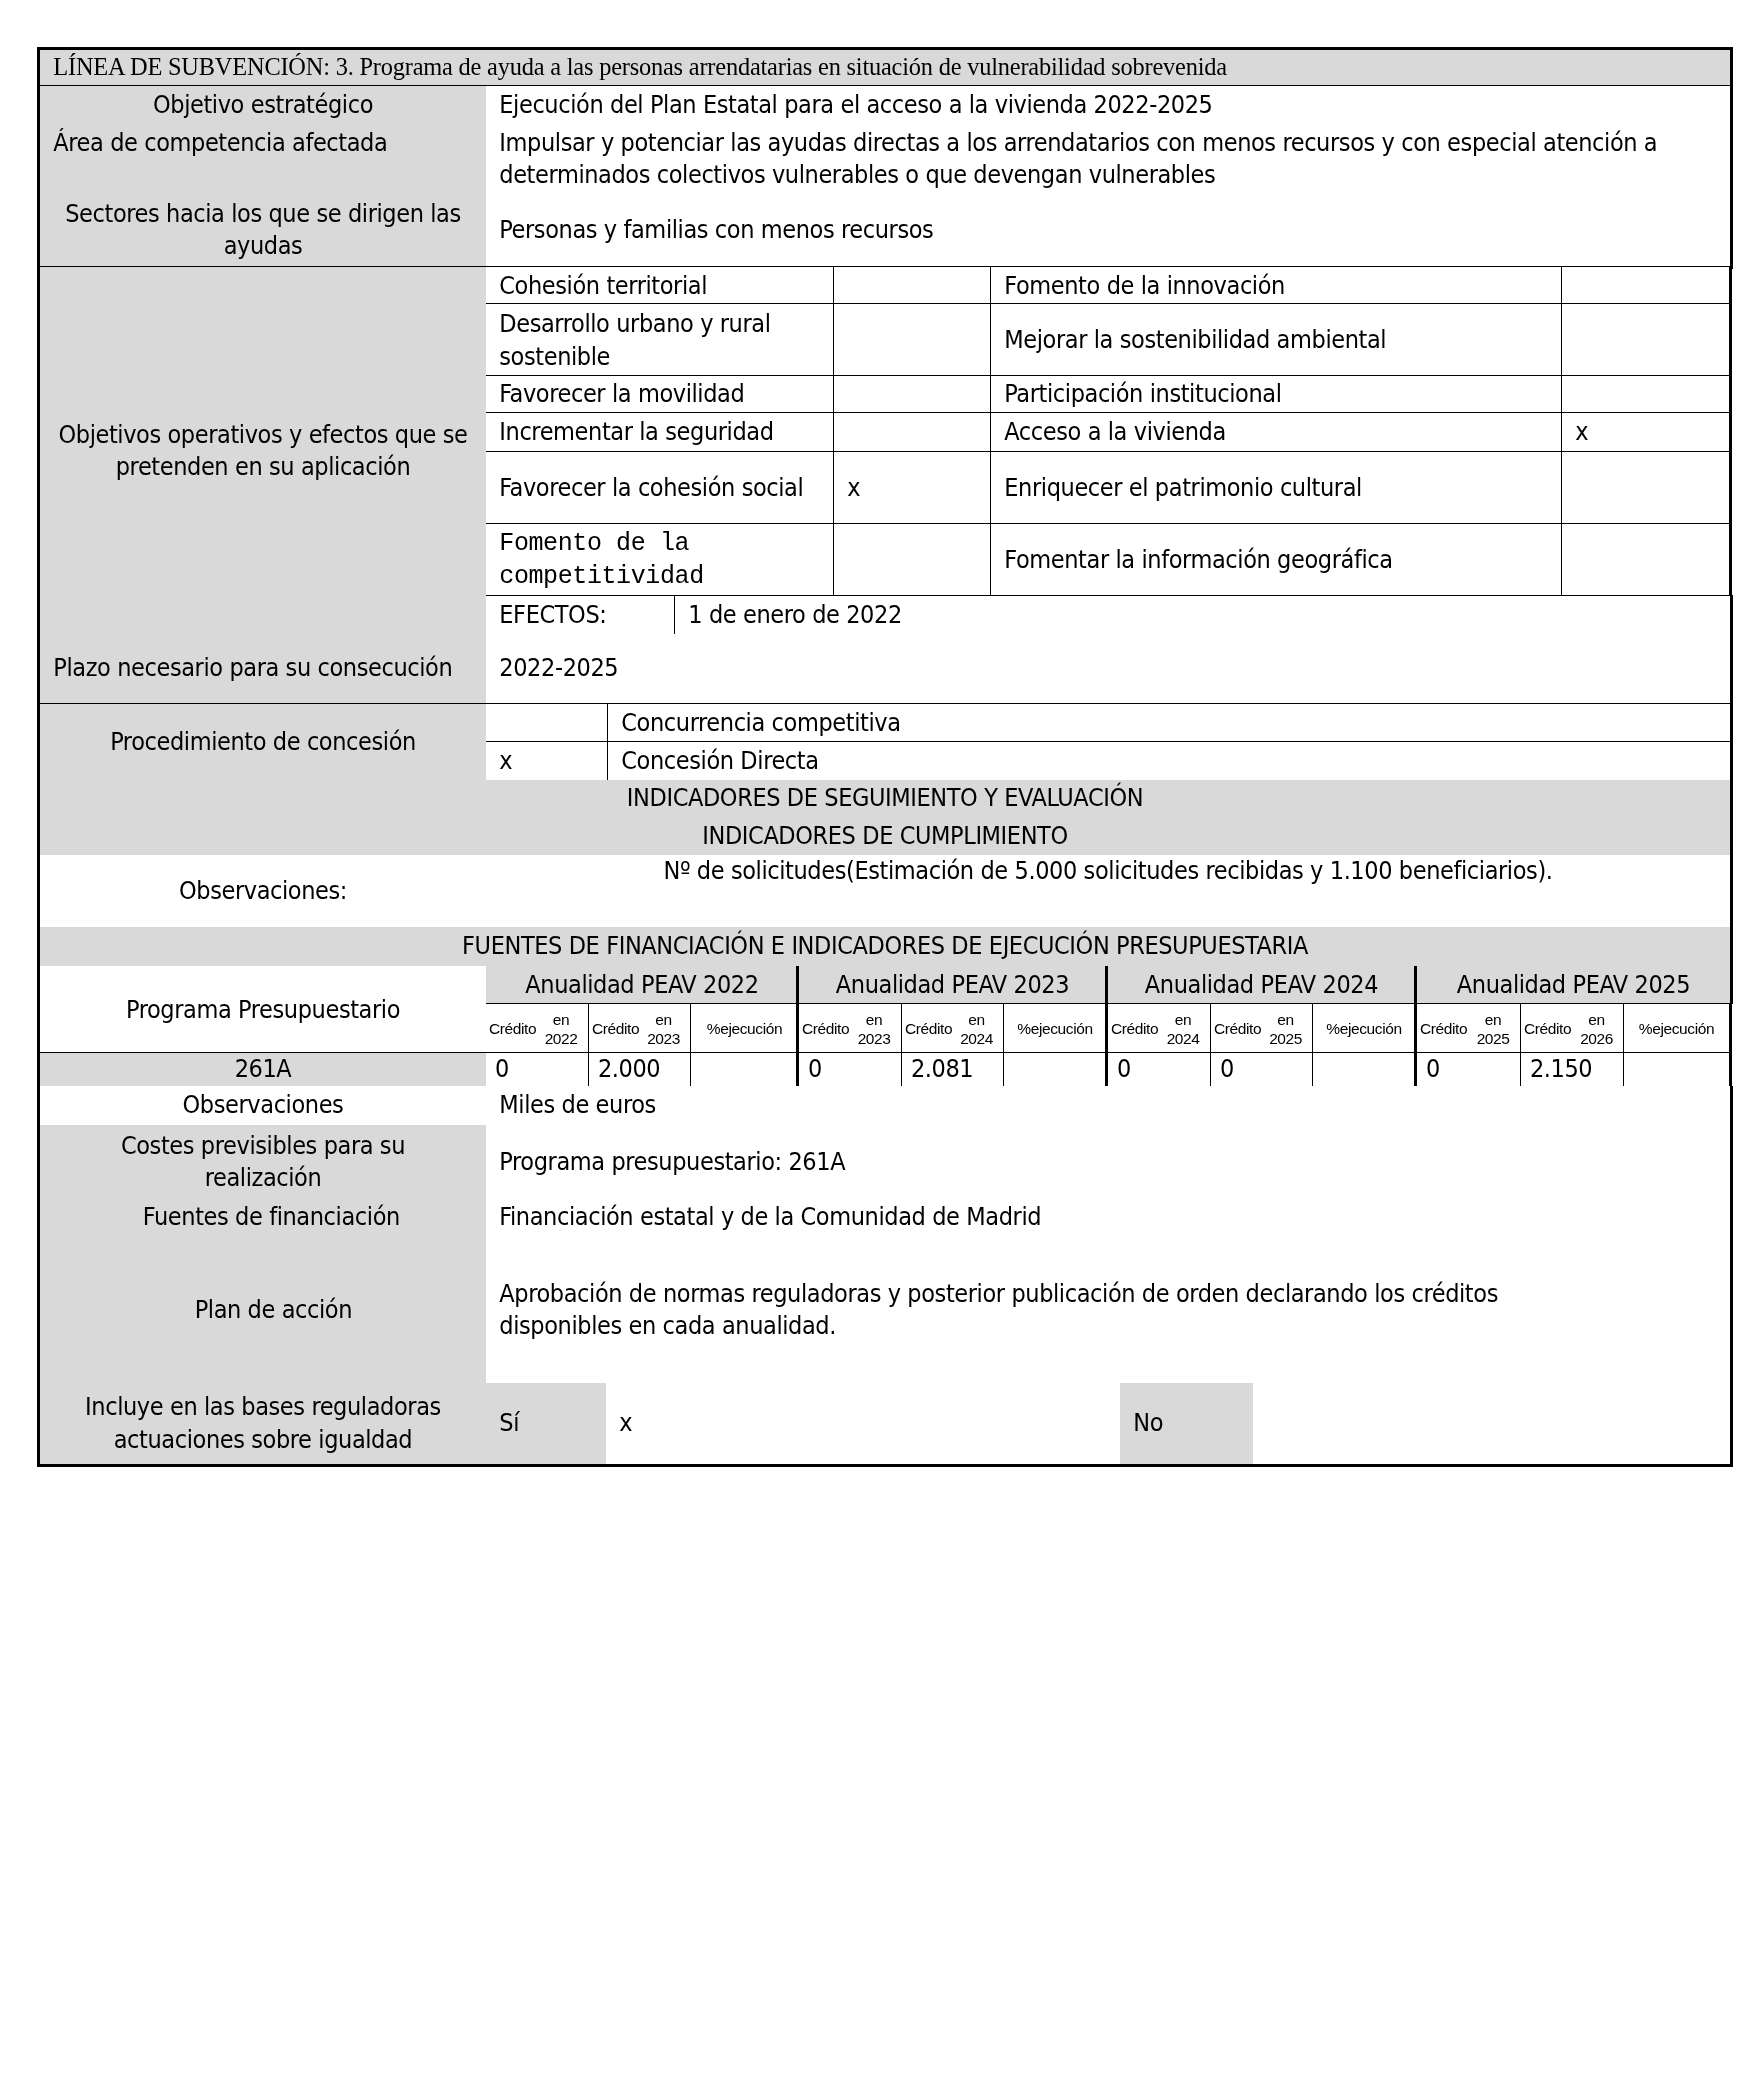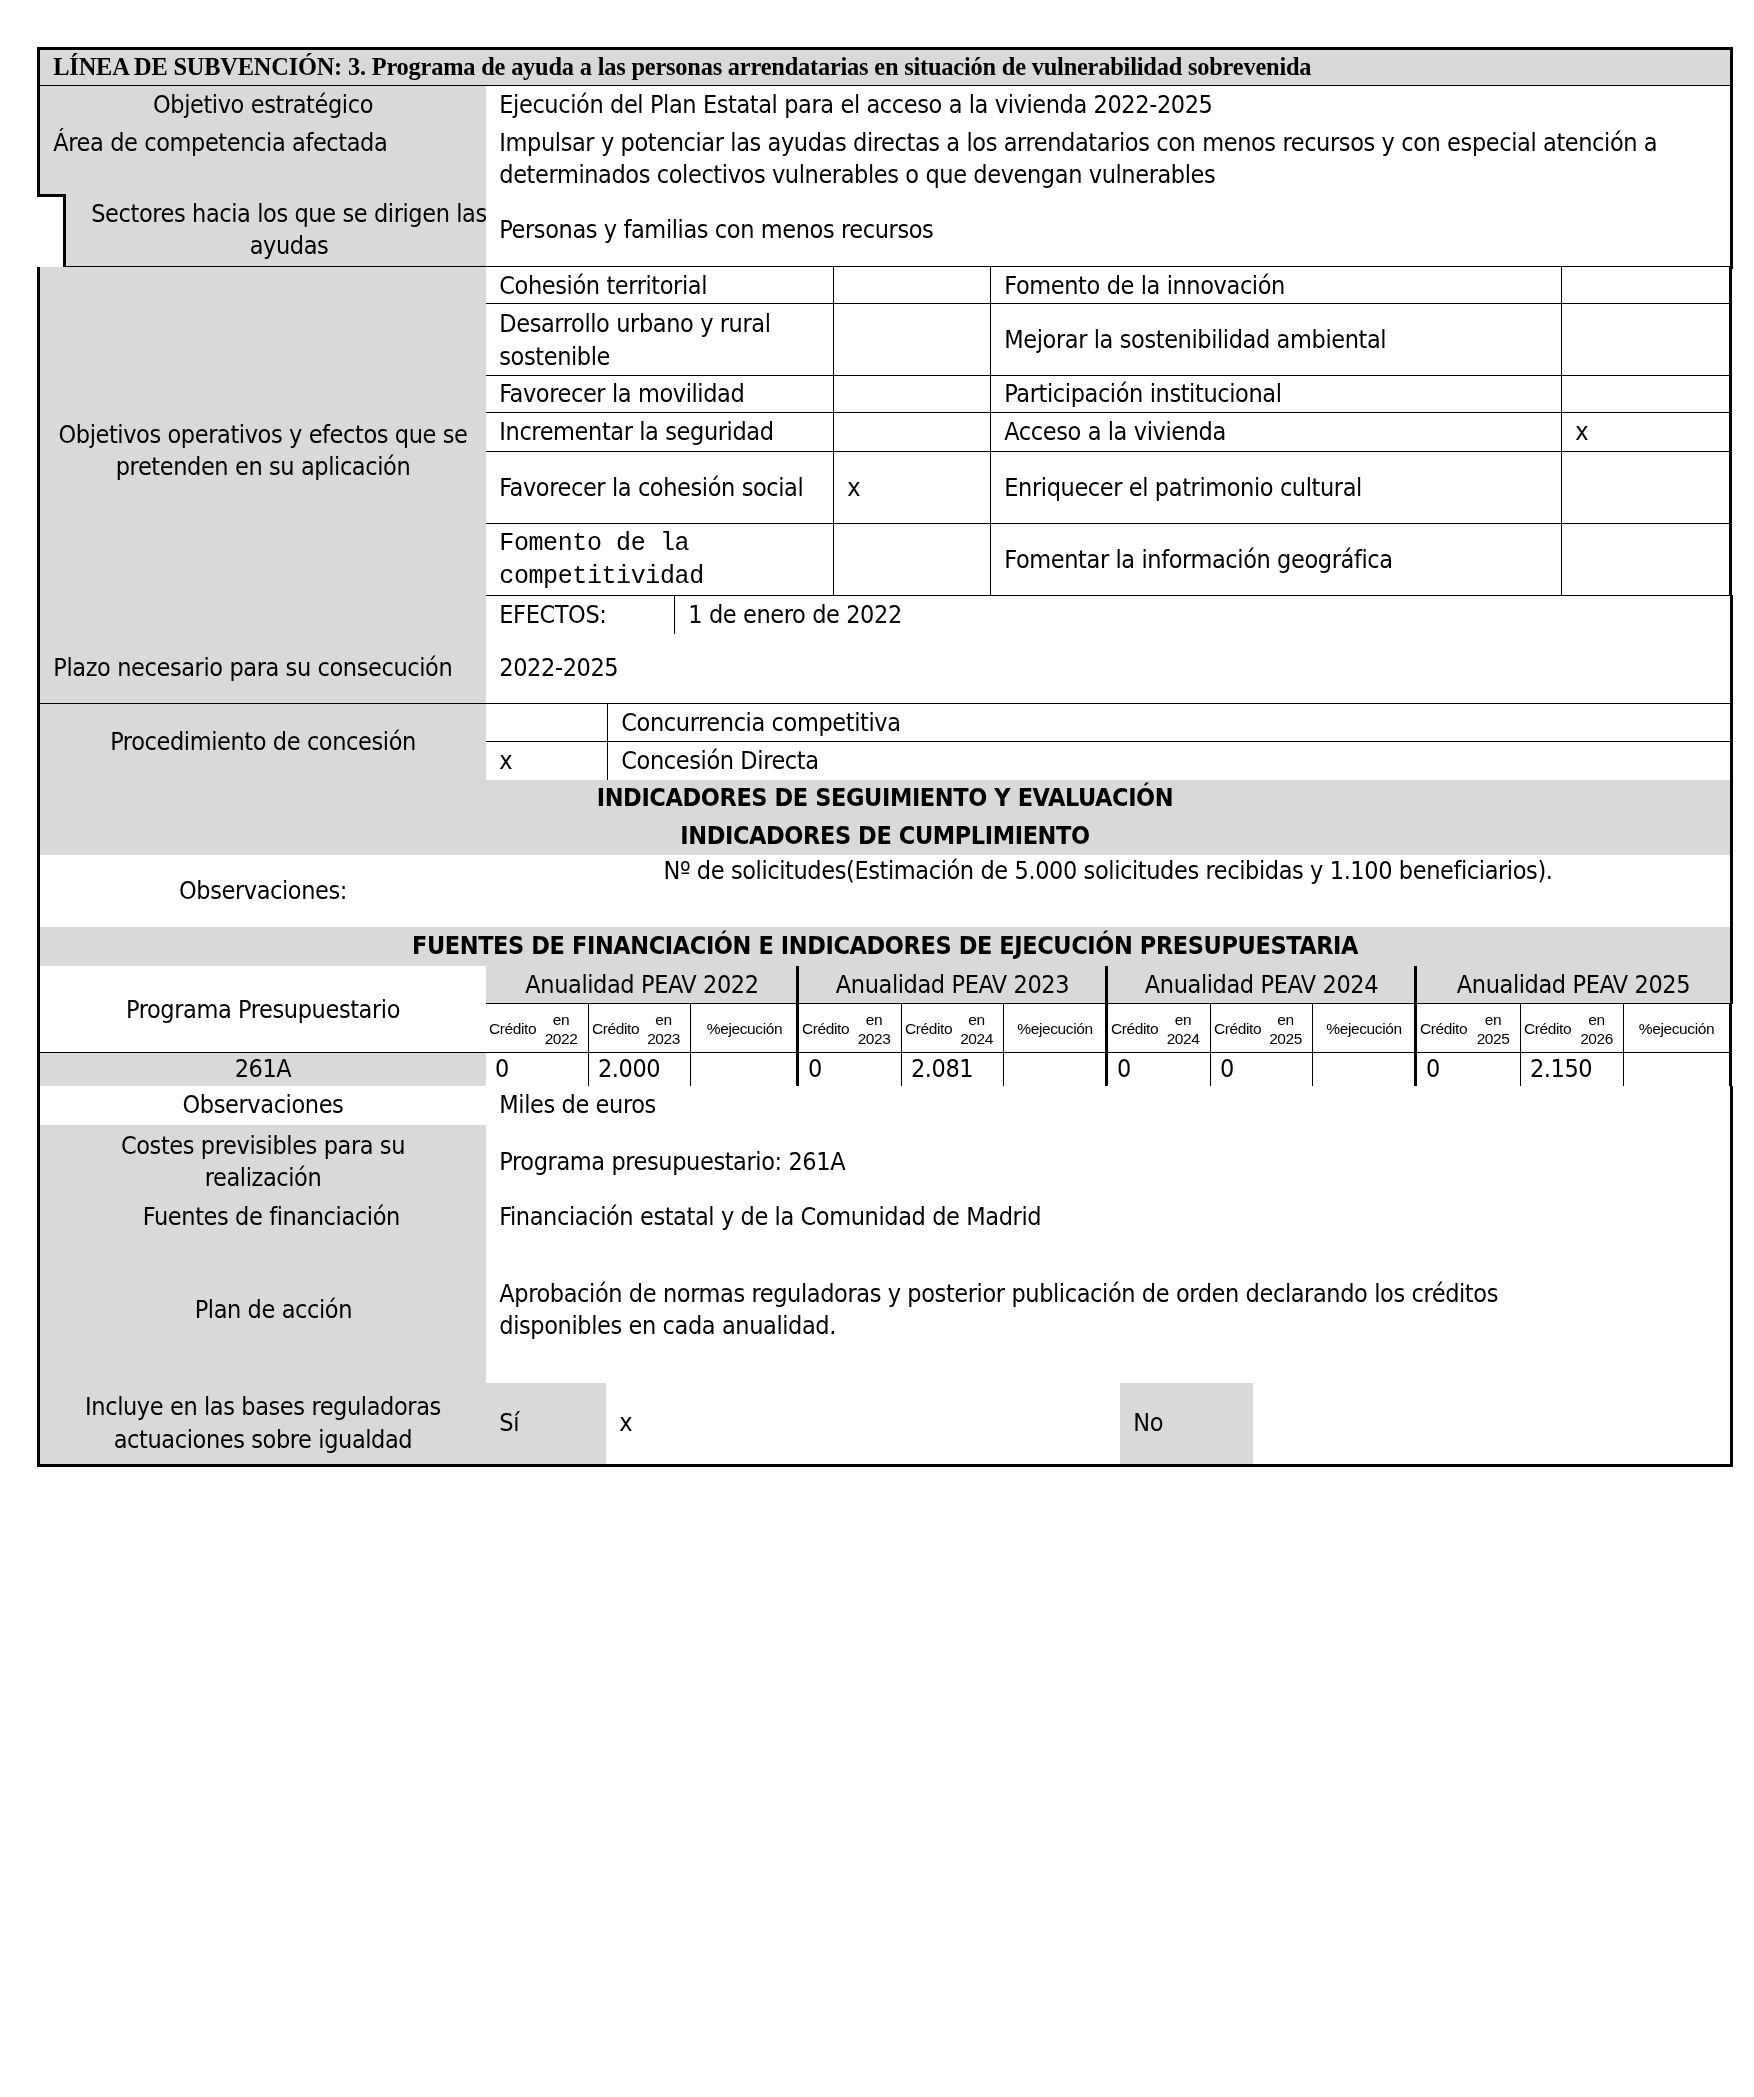--- a/index.html
+++ b/index.html
@@ -3,21 +3,21 @@
 <meta charset="utf-8">
 <style>
   html, body { margin:0; padding:0; background:#ffffff; }
   body { width:1755px; height:2097px; position:relative; overflow:hidden;
          font-family:"DejaVu Sans Condensed","DejaVu Sans","Liberation Sans Narrow","Liberation Sans",sans-serif; color:#000; }
   .c { position:absolute; box-sizing:border-box; display:flex; align-items:center; padding:0 13.3px;
        font-size:25px; line-height:32.5px; letter-spacing:-0.4px; overflow:hidden; }
   .g { background:#d9d9d9; }
   .w { background:#ffffff; }
   .center { justify-content:center; text-align:center; }
-  .bold { font-weight:bold; }
+  .bold { font-weight:normal; }
   .serif { font-family:"Liberation Serif","DejaVu Serif",serif; letter-spacing:-0.2px; }
   .tb { border-top:3px solid #000; }
   .bb { border-bottom:3px solid #000; }
   .lb { border-left:3px solid #000; }
   .rb { border-right:3px solid #000; }
   .tl { border-left:1.5px solid #000; }
   .tt { border-top:1.5px solid #000; }
   .small { font-family:"Liberation Sans","DejaVu Sans",sans-serif; font-size:15.5px; line-height:19px; letter-spacing:-0.4px; padding:0 3px; }
   .stack { justify-content:center; }
 </style>
@@ -37,21 +37,21 @@
       <span>Ejecución del Plan Estatal para el acceso a la vivienda 2022-2025</span>
     </div>
 
   <div class="c g lb rb bb" style="left:37px;top:124px;width:452px;height:73px;align-items:flex-start;padding-top:3px;">
       <span>Área de competencia afectada</span>
     </div>
   <div class="c w rb bb" style="left:486px;top:124px;width:1247px;height:73px;">
       <span>Impulsar y potenciar las ayudas directas a los arrendatarios con menos recursos y con especial atención a determinados colectivos vulnerables o que devengan vulnerables</span>
     </div>
 
-  <div class="c g center lb rb bb" style="left:37px;top:194px;width:452px;height:75px;padding:0 22px;margin-left:26px;">
+  <div class="c g center lb rb bb" style="left:37px;top:194px;width:452px;height:75px;padding:0 22px;">
       <span>Sectores hacia los que se dirigen las ayudas</span>
     </div>
   <div class="c w rb bb" style="left:486px;top:194px;width:1247px;height:75px;">
       <span>Personas y familias con menos recursos</span>
     </div>
 
   <div class="c g center lb rb bb" style="left:37px;top:267px;width:452px;height:371px;padding:0 7.4px;">
       <span>Objetivos operativos y efectos que se pretenden en su aplicación</span>
     </div>
 

